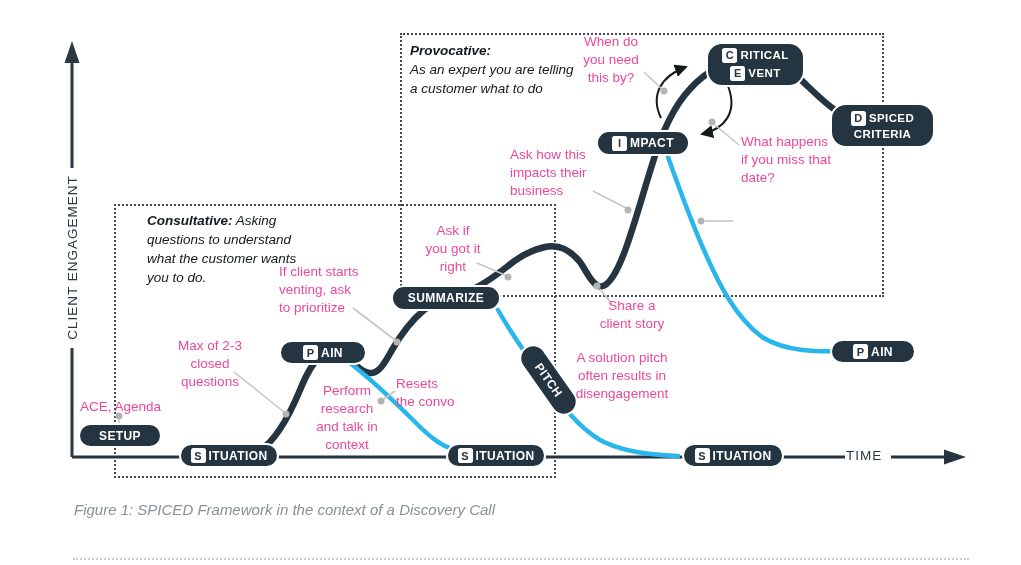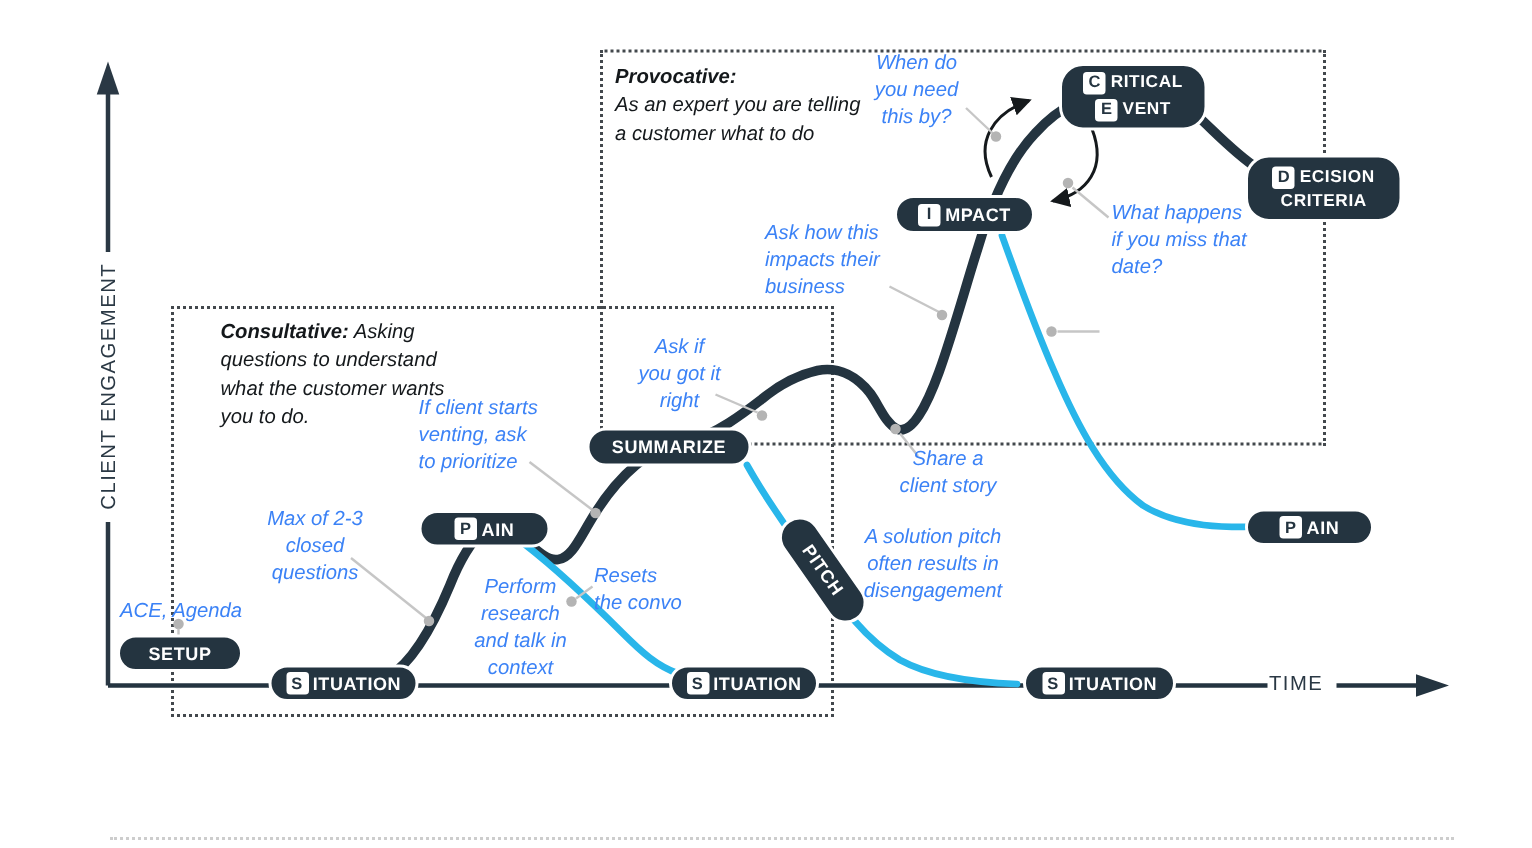--- a/index.html
+++ b/index.html
@@ -21,21 +21,21 @@
     display:flex;align-items:center;justify-content:center;z-index:4;white-space:nowrap;
   }
   .pill .lb{
     display:inline-flex;align-items:center;justify-content:center;background:#fff;color:#243440;
     width:15px;height:15px;border-radius:2.5px;font-size:11px;font-weight:bold;margin-right:3px;flex:0 0 auto;
   }
   .pill.two-line{flex-direction:column;font-size:11.5px;line-height:1;}
   .pill .row{display:flex;align-items:center;justify-content:center;margin:1.5px 0;}
   
   .note{
-    position:absolute;font-style:italic;font-size:13.5px;line-height:18px;color:#3b82f6;
+    position:absolute;font-size:13.5px;line-height:18px;color:#ec4899;
     white-space:pre-line;z-index:5;
   }
   .note.center{text-align:center;}
   
   .axis-label{position:absolute;color:#2a3844;font-size:13.5px;letter-spacing:1px;z-index:3;}
   #y-label{left:-19px;top:250px;width:182px;text-align:center;transform:rotate(-90deg);}
   #x-label{left:846px;top:448px;text-align:right;}
   
   #caption{position:absolute;left:74px;top:501px;font-style:italic;font-size:15px;color:#8a9095;z-index:5;}
   #divider{position:absolute;left:73px;top:558px;width:896px;border-top:2px dotted #cdcdcd;z-index:1;}
@@ -163,21 +163,21 @@
     </span>
     <span class="row">
       <span class="lb">E</span>
       <span>VENT</span>
     </span>
   </div>
 
   <div class="pill two-line" style="left:830px;top:103px;width:105px;height:45px;">
     <span class="row">
       <span class="lb">D</span>
-      <span>ECISION</span>
+      <span>SPICED</span>
     </span>
     <span class="row">
       <span>CRITERIA</span>
     </span>
   </div>
 
   <div class="pill" style="left:508px;top:366px;width:81px;height:28px;transform:rotate(55deg);">
     <span>PITCH</span>
   </div>
 
@@ -220,15 +220,16 @@
 this by?</div>
   <div class="note" style="left:741px;top:133px;width:110px;">What happens
 if you miss that
 date?</div>
   <div class="note center" style="left:556px;top:349px;width:132px;">A solution pitch
 often results in
 disengagement</div>
   <div class="note center" style="left:591px;top:297px;width:82px;">Share a
 client story</div>
 
+  <div id="caption">Figure 1: SPICED Framework in the context of a Discovery Call</div>
   <div id="divider"></div>
 
 </div>
 
 </body></html>

